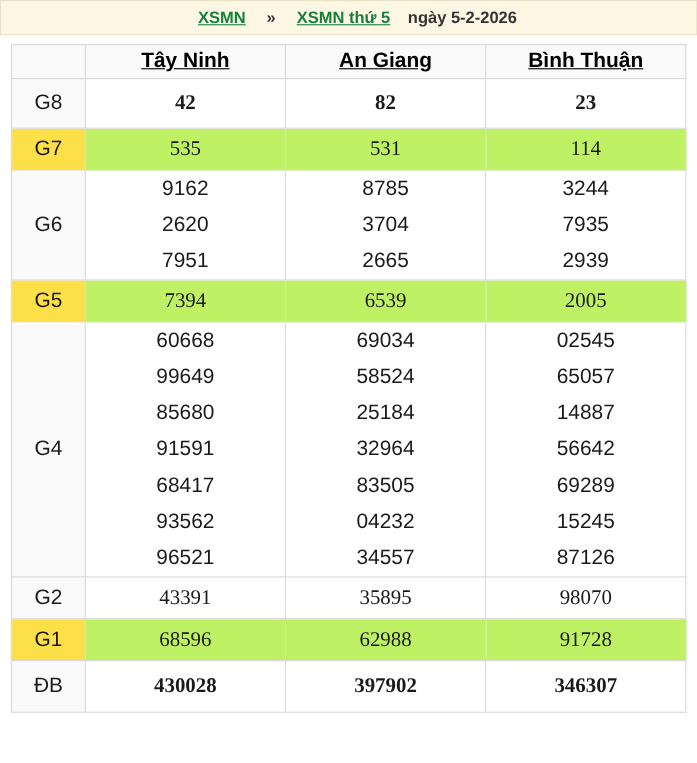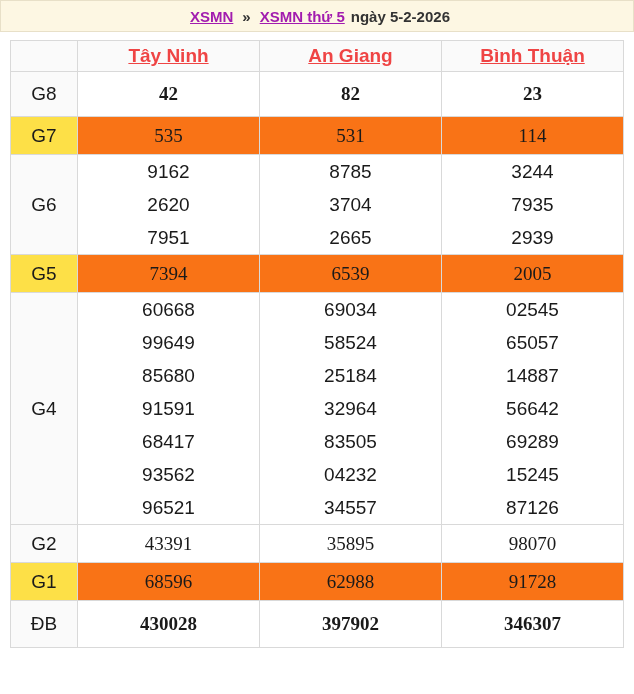--- a/index.html
+++ b/index.html
@@ -23,23 +23,23 @@
     border: 1px solid #e8e0c8;
     height: 30px;
     display: flex;
     align-items: center;
     justify-content: center;
     font-size: 15px;
     font-weight: bold;
     color: #333;
   }
   .title-bar .lnk {
-    color: #a21caf;
+    color: #15803d;
     text-decoration: underline;
-    margin: 0 6px;
+    margin: 0 16px;
   }
   .title-bar .sep {
     color: #333;
     margin: 0 3px;
     font-weight: bold;
   }
   .title-bar .plain {
     color: #333;
     font-weight: bold;
     margin-left: 0;
@@ -59,42 +59,42 @@
     padding: 0;
   }
   thead th {
     height: 30px;
     background: #fafafa;
     font-size: 13px;
     font-weight: bold;
     color: #1a3fa0;
   }
   thead th a {
-    color: #ef4444;
+    color: #000000;
     text-decoration: underline;
   }
   th.prize-col-head {
     width: 66px;
     background: #fafafa;
   }
   td.prize-label {
     width: 66px;
     font-size: 13px;
     color: #222;
     background: #fafafa;
     font-weight: normal;
   }
   td.num-cell {
     height: 37px;
     line-height: 37px;
     font-size: 19px;
     font-family: Liberation Serif, serif;
   }
   tr.shaded td {
-    background: #f97316;
+    background: #bef264;
   }
   tr.shaded td.prize-label {
     background: #fde047;
   }
   td.g8 {
     color: #d32f2f;
     font-size: 25px;
     font-weight: bold;
     height: 44px;
     line-height: 44px;

